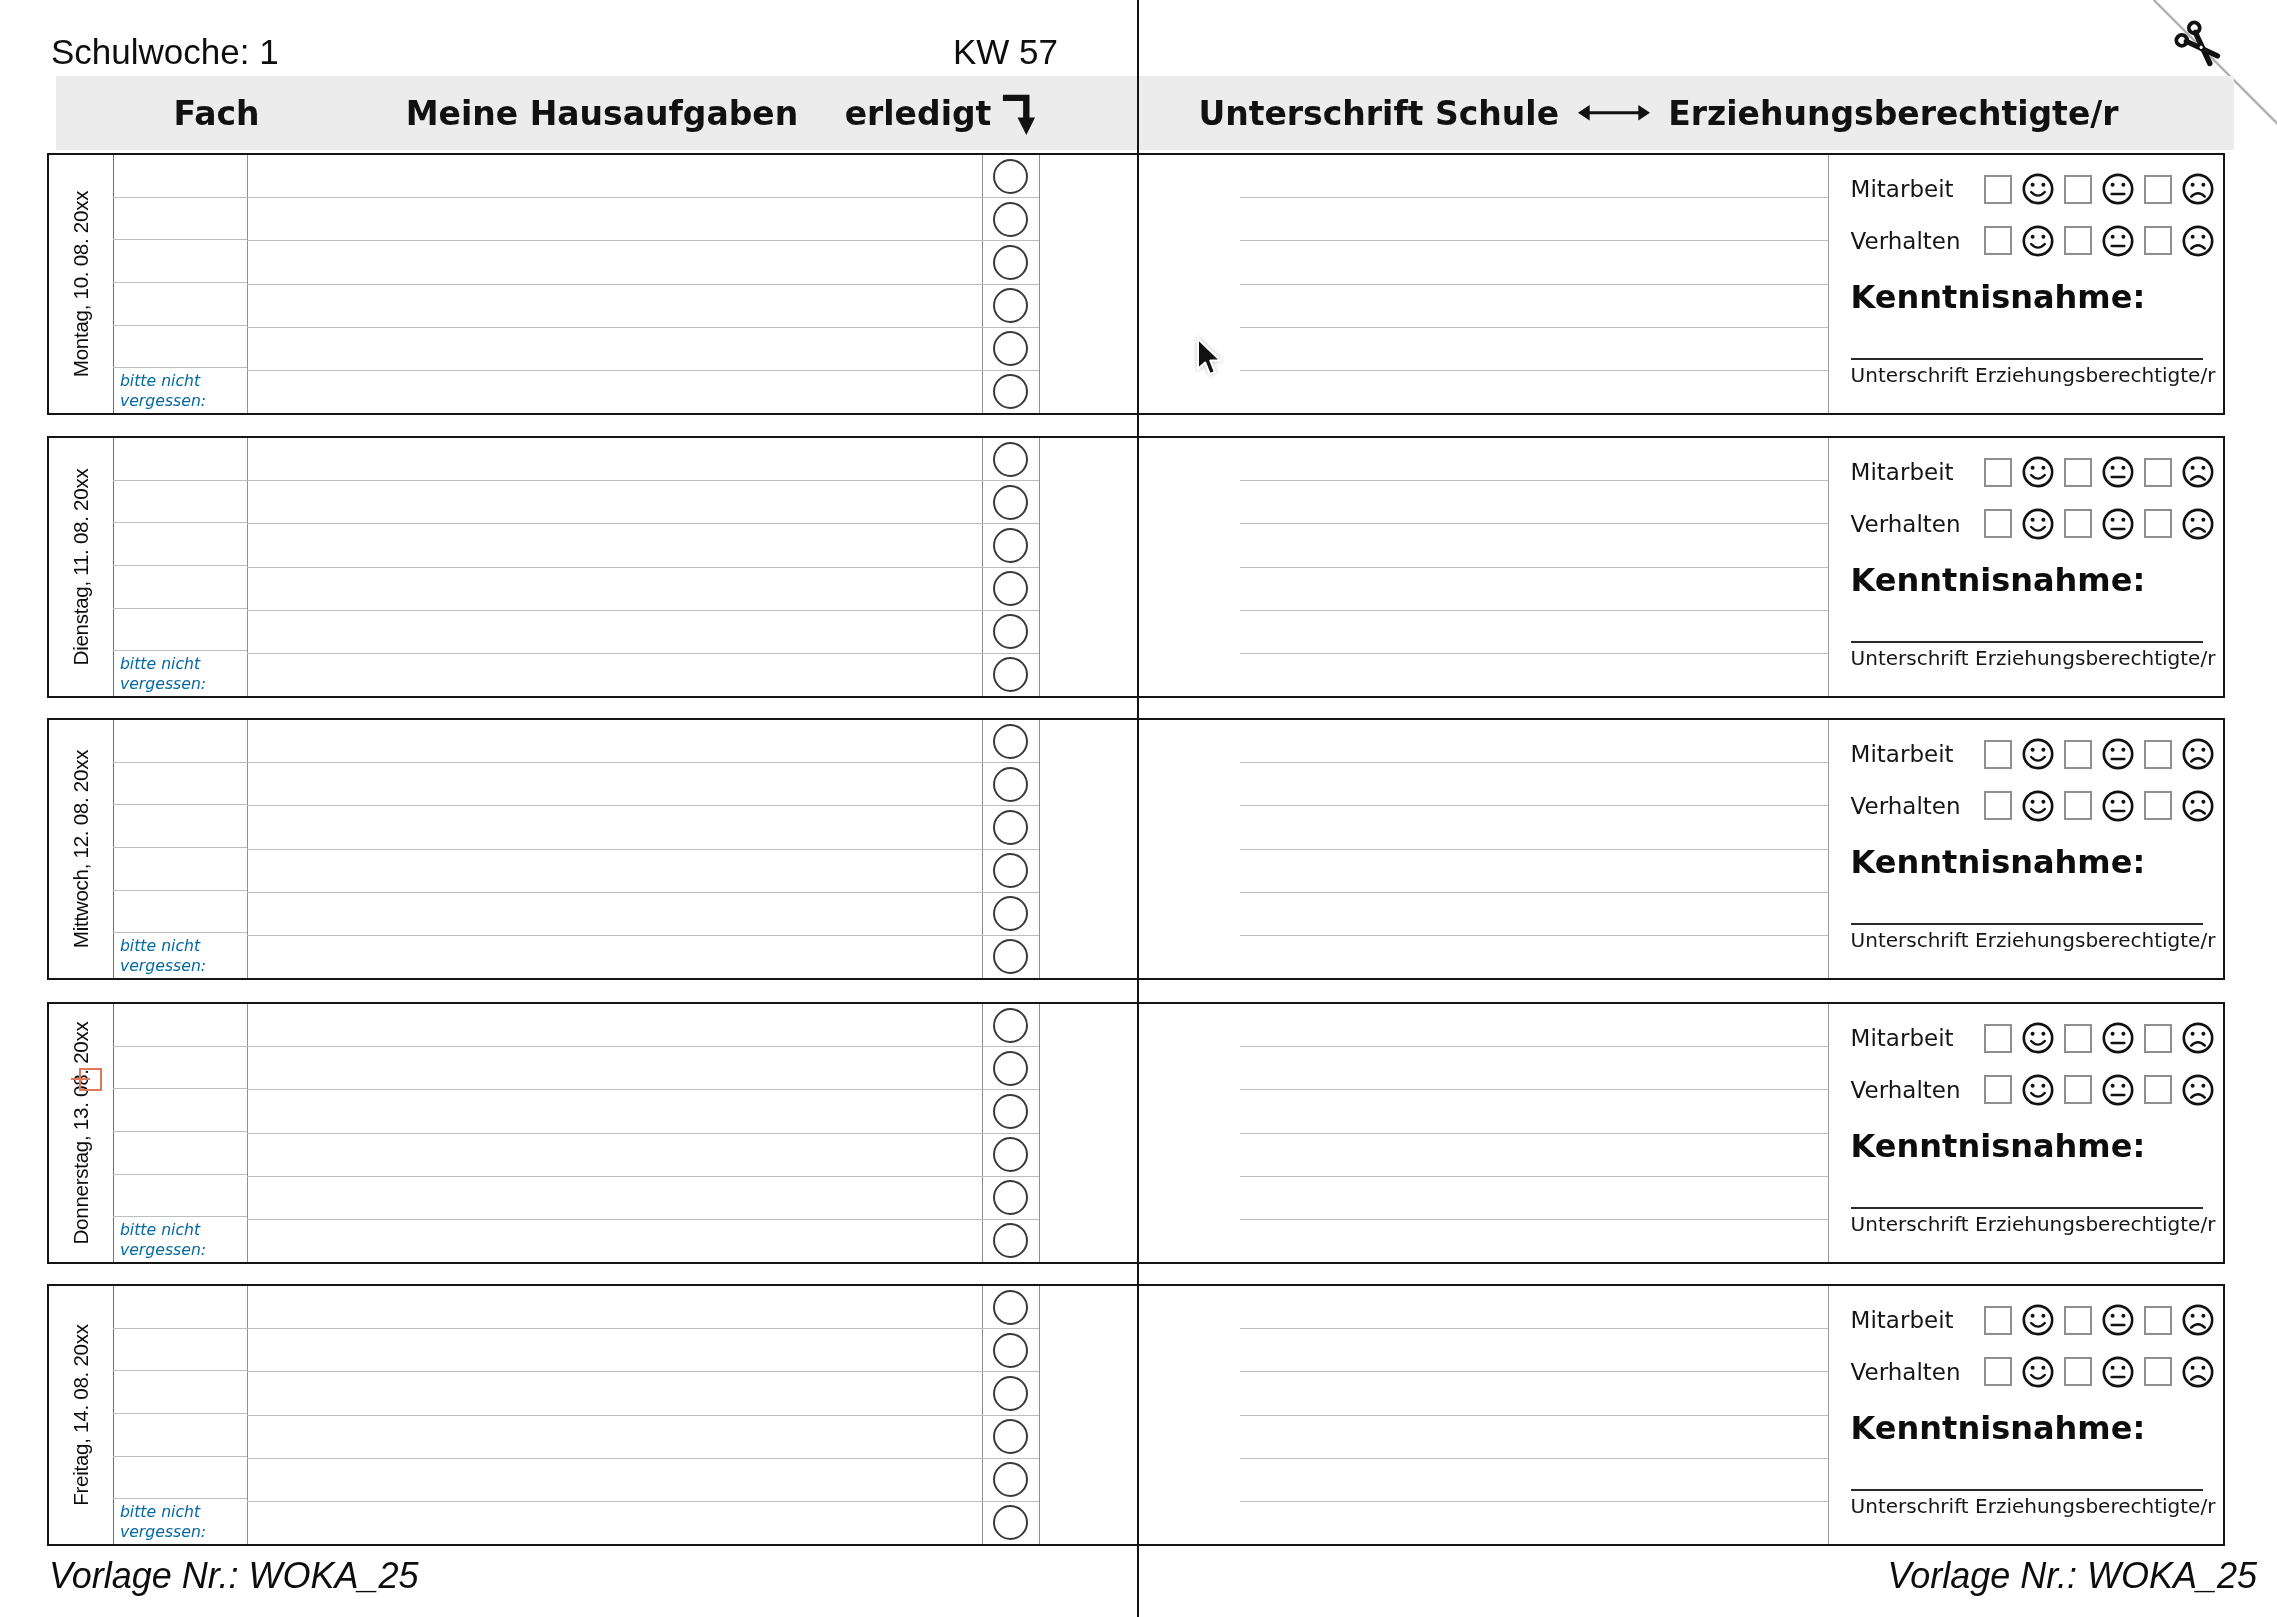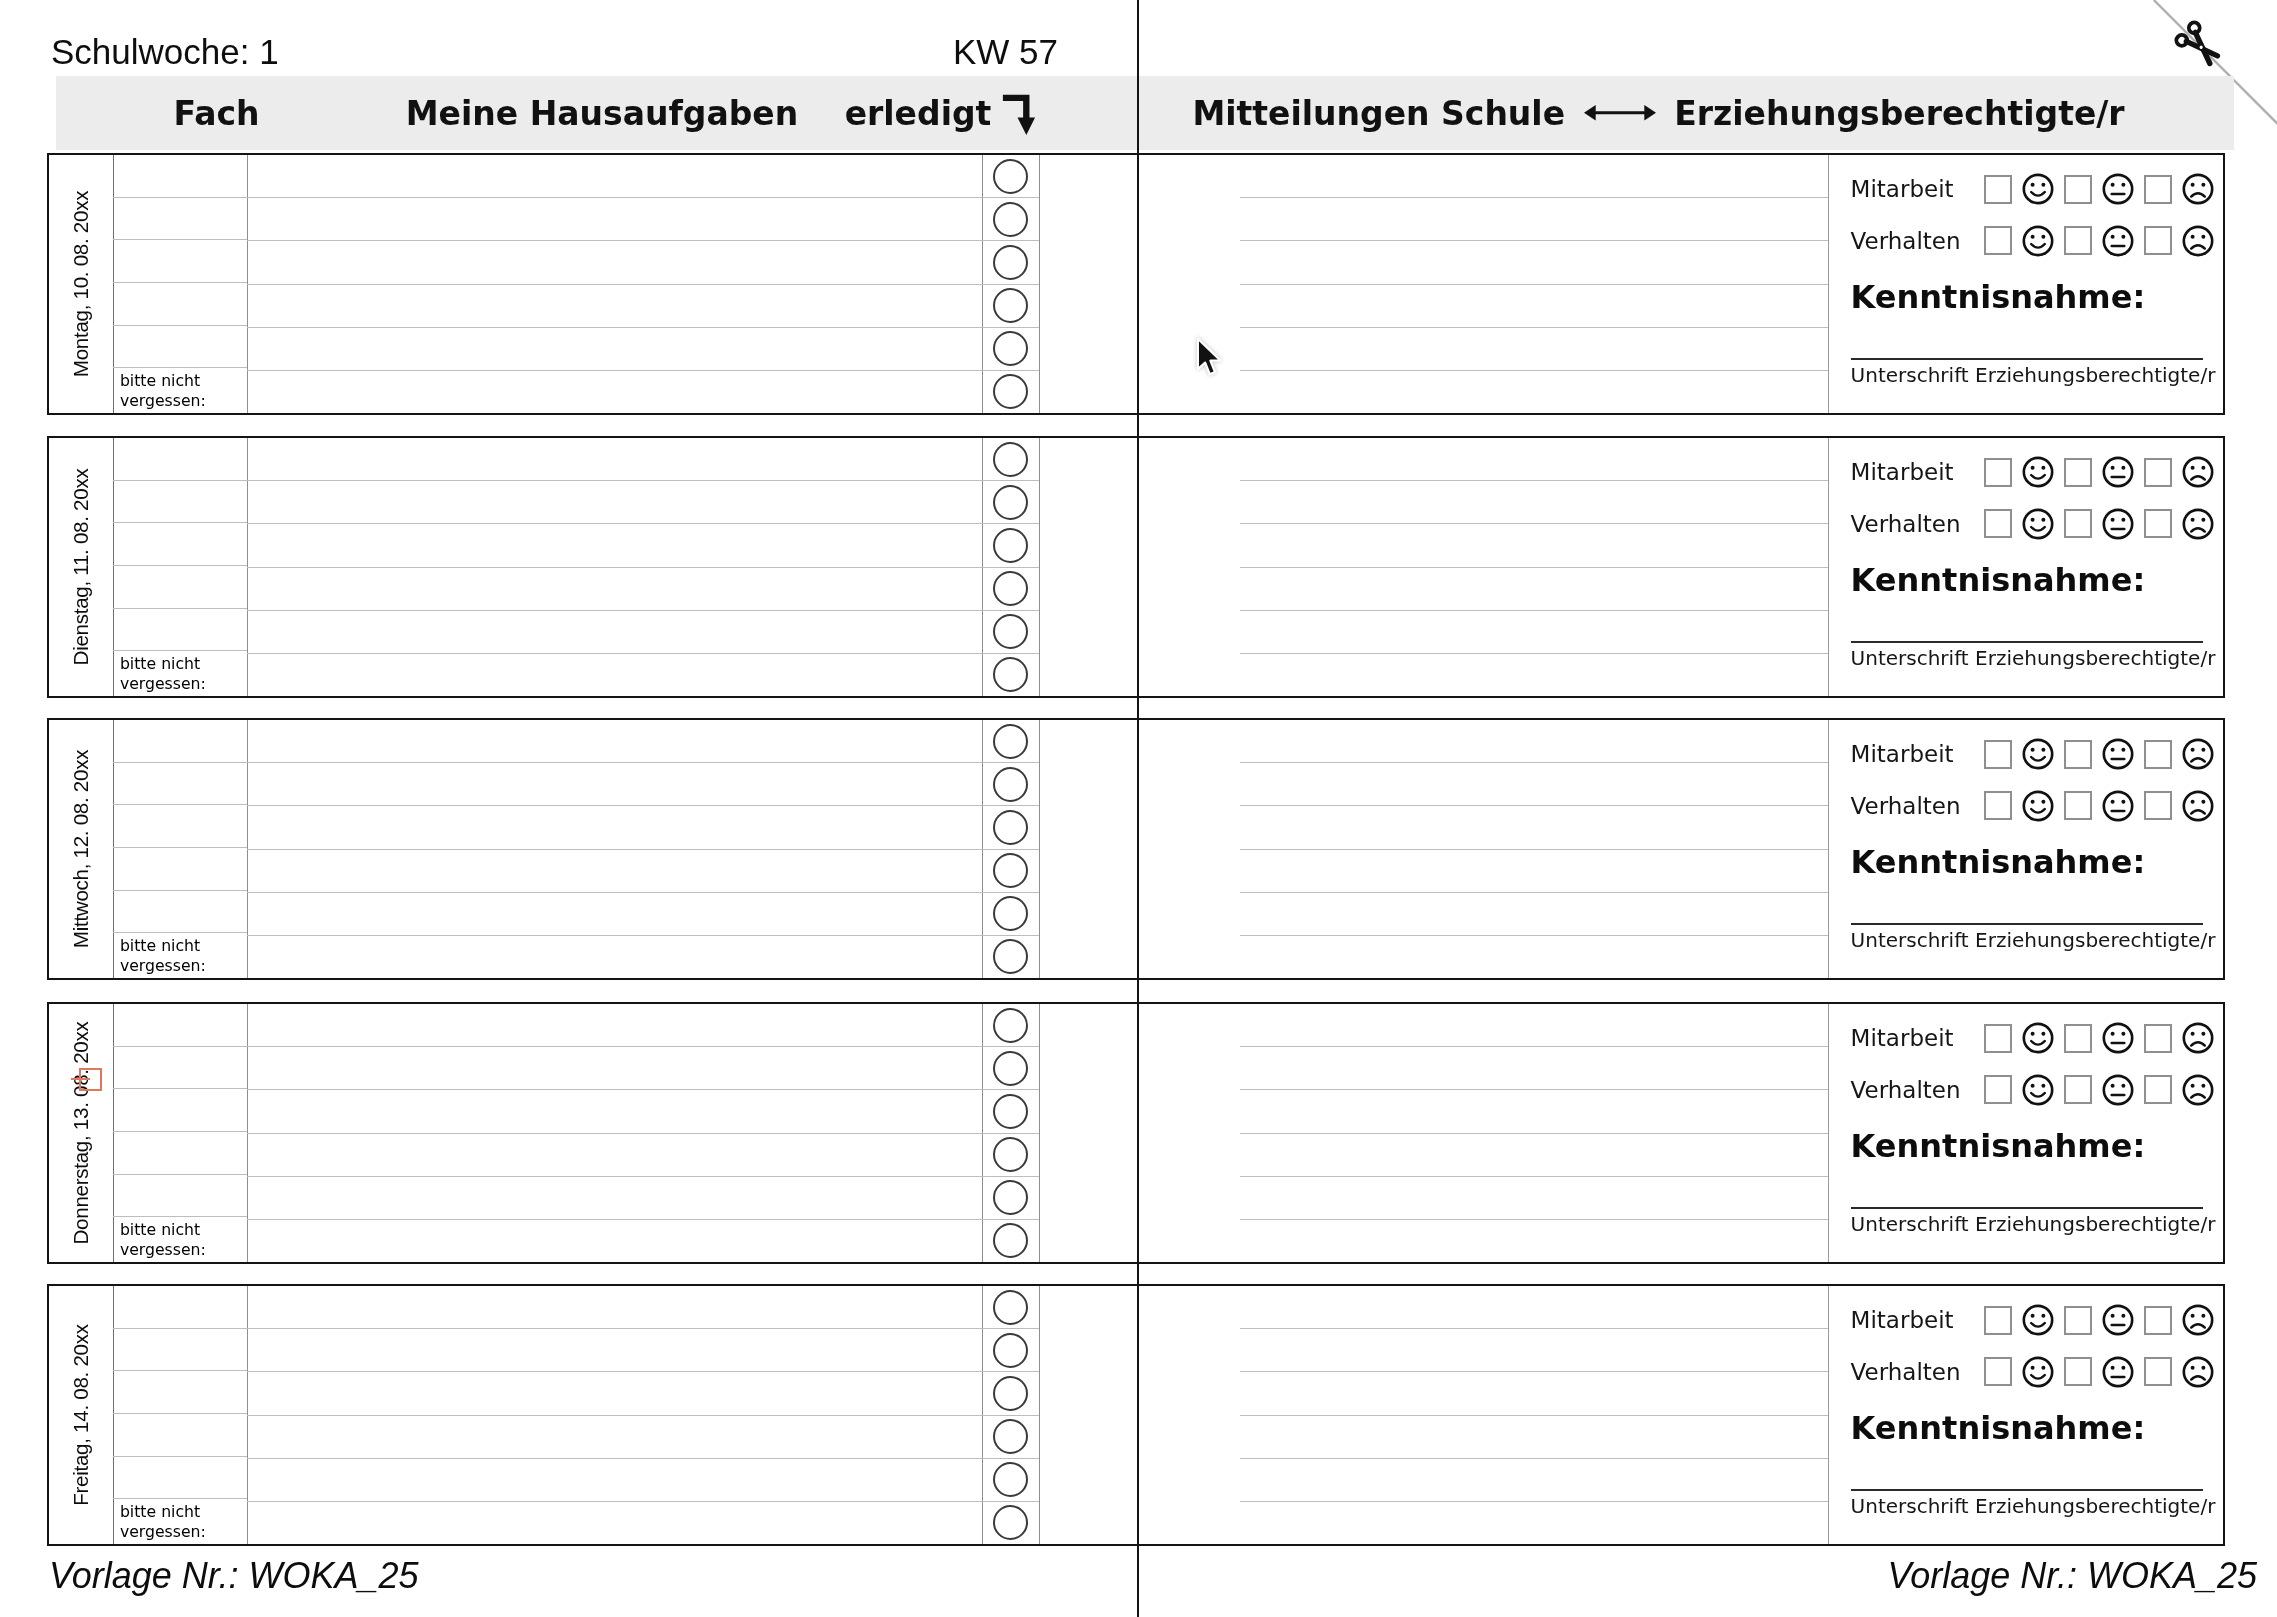--- a/index.html
+++ b/index.html
@@ -40,21 +40,21 @@
                white-space:nowrap; font:20.6px "Liberation Sans", sans-serif; letter-spacing:-0.3px; color:#0d0d0d; }
 
   .fach-col { left:64px;  width:134px; border-right:1.5px solid #8f8f8f; }
   .hw-col   { left:198px; width:735px; border-right:1.5px solid #8f8f8f; }
   .done-col { left:933px; width:57px;  border-right:1.5px solid #8f8f8f; }
   .msg-col  { left:1191px; width:588px; }
 
   .done-col .cell { display:flex; align-items:center; justify-content:center; }
   .circle { width:31px; height:31px; border:2.5px solid #3a3a3a; border-radius:50%; background:#fff; }
 
-  .reminder { font-size:15.7px; line-height:19.6px; color:#000000; padding:2.9px 0 0 6.9px; }
+  .reminder { font-size:15.7px; line-height:19.6px; color:#0369a1; padding:2.9px 0 0 6.9px;font-style:italic; }
 
   
   .panel { position:absolute; left:1779px; top:0; bottom:0; width:393px; border-left:1.5px solid #9a9a9a; box-sizing:border-box; }
   .rating-row { position:absolute; left:21.6px; right:5.9px; height:45px; display:flex; align-items:center; gap:8.8px; }
   .rating-row.r1 { top:11.8px; } .rating-row.r2 { top:63px; }
   .rating-label { width:137px; font-size:23px; color:#161616; white-space:nowrap; }
   .cbx { width:24.5px; height:24.5px; border:2px solid #8f8f8f; background:#fff; flex:0 0 auto; }
   .cbx.first { margin-left:-11.8px; }
   .smiley { width:34px; height:34px; flex:0 0 auto; }
   .kenntnis { position:absolute; left:21.6px; top:123px; font-weight:bold; font-size:32px; color:#0d0d0d; }
@@ -117,21 +117,21 @@
 
   <div class="headerbar">
     <span class="h h-fach">Fach</span>
     <span class="h h-hausaufgaben">Meine Hausaufgaben</span>
     <span class="h h-erledigt">erledigt</span>
     <svg class="done-arrow" width="39" height="49" viewBox="0 0 40 50">
       <path d="M4 7 L28 7 L28 28" fill="none" stroke="#111" stroke-width="6.5"></path>
       <path d="M19 27 L37 27 L28 45 Z" fill="#111"></path>
     </svg>
     <div class="h h-right">
-      <span>Mitteilungen Schule</span>
+      <span>Unterschrift Schule</span>
       <svg width="74" height="21.6" viewBox="0 0 76 22">
         <line x1="12" y1="11" x2="64" y2="11" stroke="#111" stroke-width="3.2"></line>
         <path d="M13 3 L1 11 L13 19 Z" fill="#111"></path>
         <path d="M63 3 L75 11 L63 19 Z" fill="#111"></path>
       </svg>
       <span>Erziehungsberechtigte/r</span>
     </div>
   </div>
 
   <div class="center-divider"></div>

